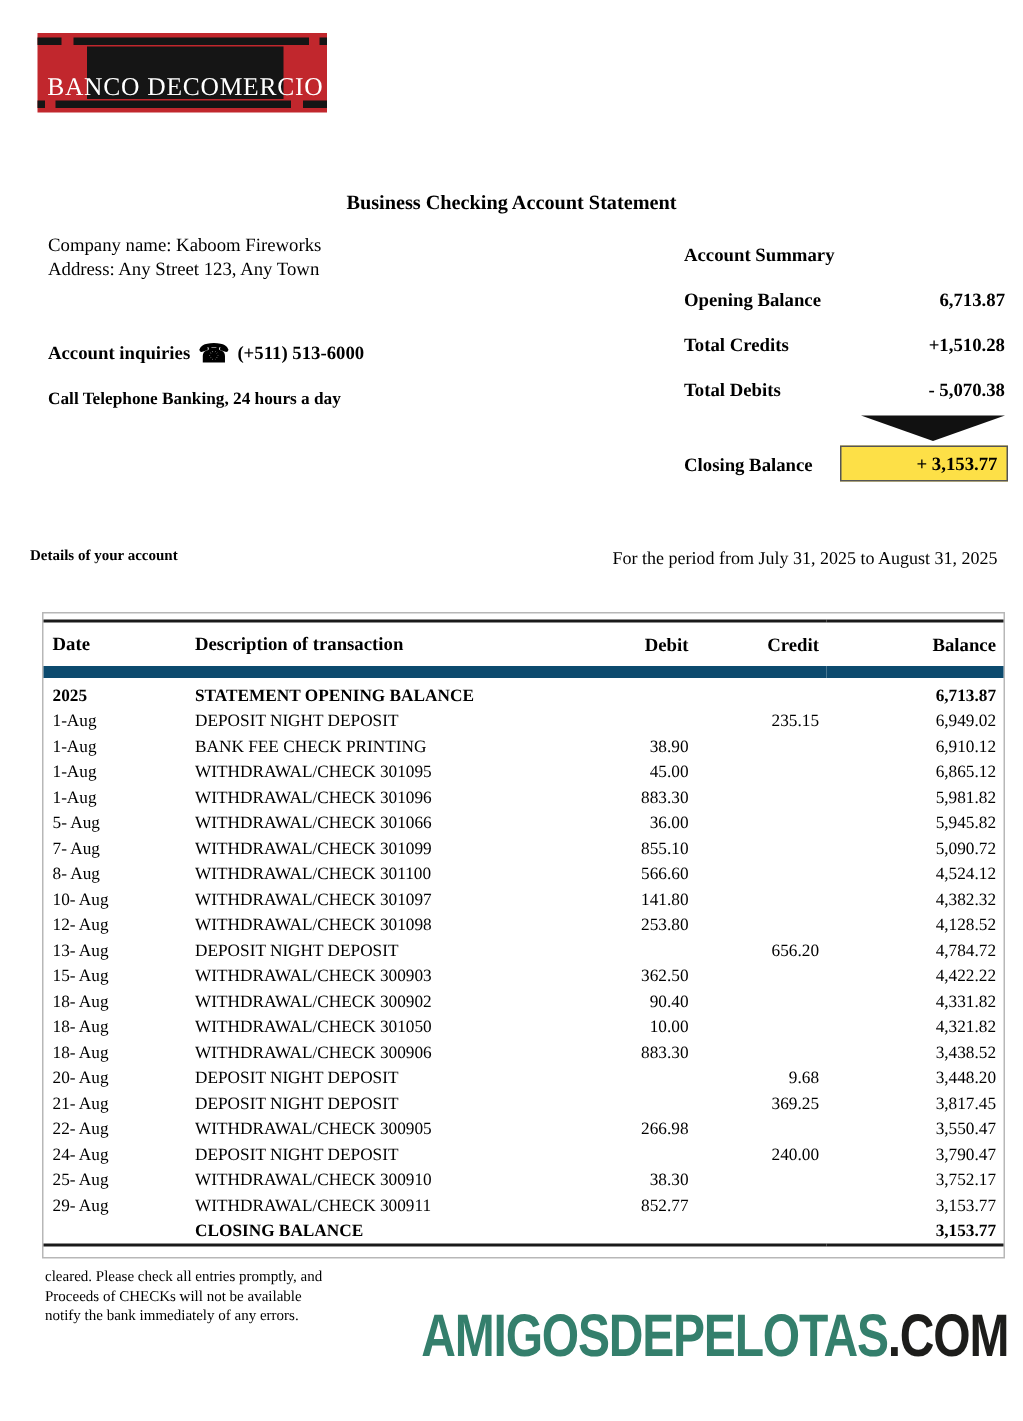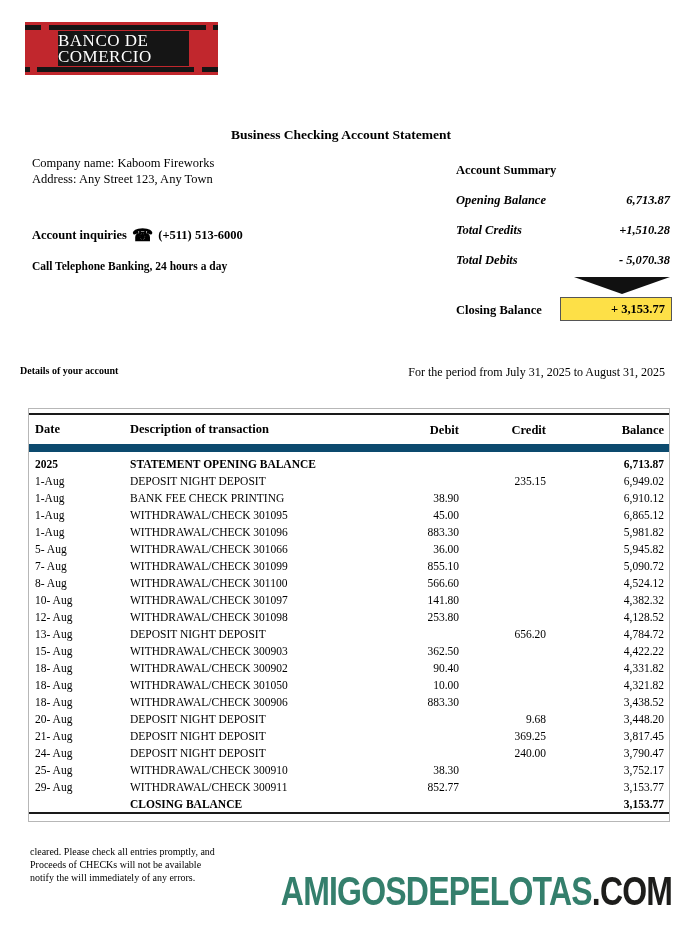--- a/index.html
+++ b/index.html
@@ -8,34 +8,34 @@
     font-family:"Liberation Serif","DejaVu Serif",serif;color:#000;overflow:hidden;
   }
   
   .logo{position:absolute;left:25px;top:22px;width:193px;height:53px;background:#c1272d;}
   .logo .stripe{position:absolute;left:0;right:0;height:5px;}
   .logo .stripe.top{top:3px;}
   .logo .stripe.bottom{bottom:3px;}
   .logo .seg{position:absolute;top:0;height:100%;background:#151515;}
   .logo .center{
     position:absolute;left:33px;right:29px;top:9px;bottom:9px;background:#151515;
-    display:flex;flex-direction:column;justify-content:center;align-items:flex-start;
+    display:flex;flex-direction:row;justify-content:center;align-items:flex-end;
     color:#fff;letter-spacing:.5px;
   }
   .logo .center .line{font-size:17px;line-height:16px;white-space:nowrap;}
   
   .doc-title{position:absolute;left:0;top:127px;width:100%;text-align:center;font-weight:bold;font-size:13.5px;}
   .company-block{position:absolute;left:32px;top:155px;font-weight:normal;font-size:12.5px;line-height:16px;}
   .phone-line{position:absolute;left:32px;top:225px;font-weight:bold;font-size:12.5px;}
   .phone-line .phone-glyph{font-size:17px;vertical-align:-2px;padding:0 2px;}
   .tel-banking{position:absolute;left:32px;top:260px;font-weight:bold;font-size:11.5px;}
   
   .summary{position:absolute;left:456px;top:163px;width:214px;font-size:12.5px;font-weight:bold;}
   .summary .heading{margin-bottom:14px;}
-  .summary .srow{display:flex;justify-content:space-between;margin-bottom:14px;line-height:16px;font-style:italic;}
+  .summary .srow{display:flex;justify-content:space-between;margin-bottom:14px;line-height:16px;}
   .arrow-down{
     position:absolute;left:574px;top:277px;width:0;height:0;
     border-left:48px solid transparent;border-right:48px solid transparent;border-top:17px solid #111;
   }
   .closing-row{position:absolute;left:456px;top:300px;width:216px;font-weight:bold;font-size:12.5px;}
   .closing-row .label{position:absolute;left:0;top:3px;}
   .closing-box{
     position:absolute;left:104px;top:-3px;width:104px;height:22px;border:1px solid #555;
     text-align:right;padding-right:6px;line-height:22px;background:#fde047;
   }
@@ -259,20 +259,27 @@
     <td class="num">3,448.20</td>
   </tr>
         <tr>
     <td>21- Aug</td>
     <td>DEPOSIT NIGHT DEPOSIT</td>
     <td class="num"></td>
     <td class="num">369.25</td>
     <td class="num">3,817.45</td>
   </tr>
         <tr>
+    <td>22- Aug</td>
+    <td>WITHDRAWAL/CHECK 300905</td>
+    <td class="num">266.98</td>
+    <td class="num"></td>
+    <td class="num">3,550.47</td>
+  </tr>
+        <tr>
     <td>24- Aug</td>
     <td>DEPOSIT NIGHT DEPOSIT</td>
     <td class="num"></td>
     <td class="num">240.00</td>
     <td class="num">3,790.47</td>
   </tr>
         <tr>
     <td>25- Aug</td>
     <td>WITHDRAWAL/CHECK 300910</td>
     <td class="num">38.30</td>
@@ -293,18 +300,18 @@
     <td class="num"></td>
     <td class="num">3,153.77</td>
   </tr>
       </tbody>
   </table>
 </div>
 
 <div class="footnote">
   <div>cleared. Please check all entries promptly, and</div>
   <div>Proceeds of CHECKs will not be available</div>
-  <div>notify the will immediately of any errors.</div>
+  <div>notify the bank immediately of any errors.</div>
 </div>
 
 <div class="watermark">
   <span class="main">AMIGOSDEPELOTAS</span><span class="suffix">.COM</span>
 </div>
 
 </body></html>

